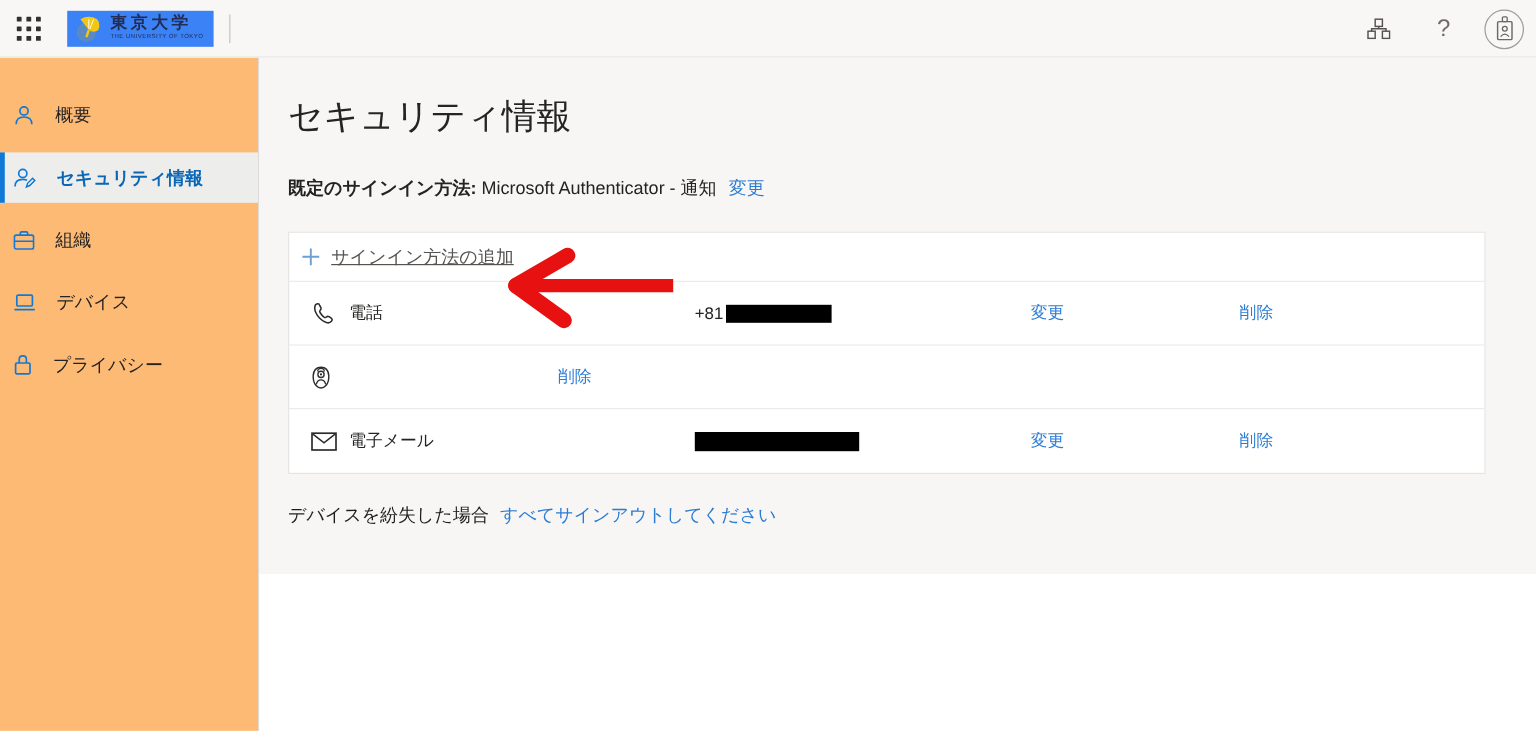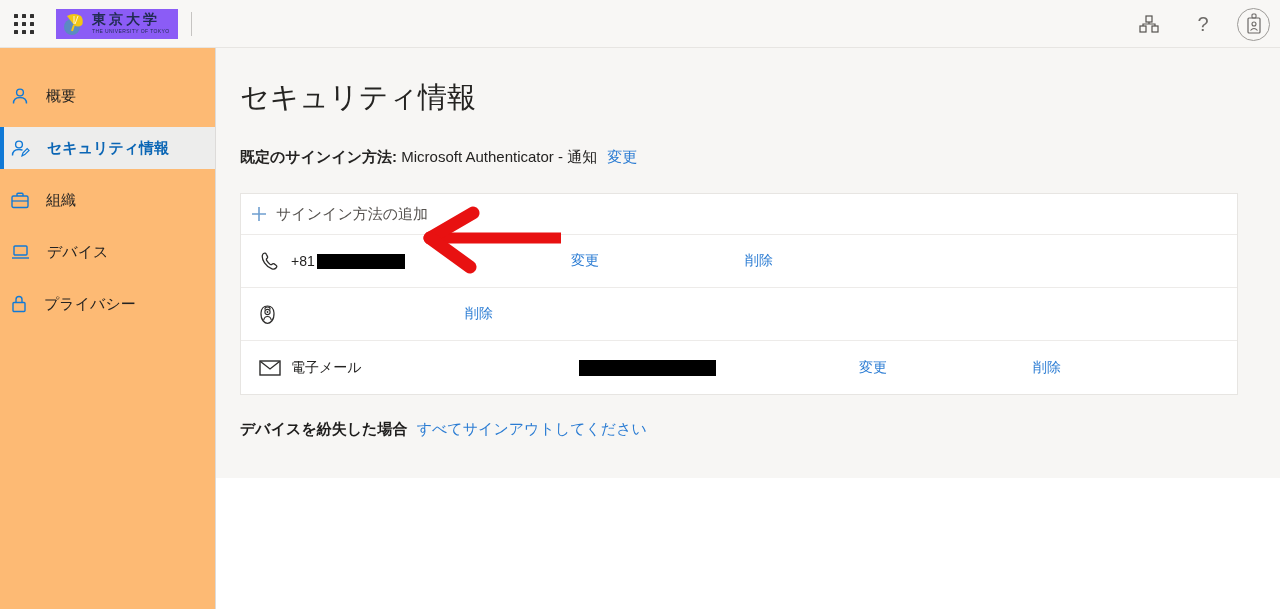--- a/index.html
+++ b/index.html
@@ -5,21 +5,21 @@
   * { margin:0; padding:0; box-sizing:border-box; }
   html,body { width:1280px; height:610px; overflow:hidden;
     font-family:"Liberation Sans","DejaVu Sans",sans-serif; background:#fff; }
 
   
   .topbar { position:relative; height:48px; background:#f8f7f5;
     border-bottom:1px solid #e7e5e2; display:flex; align-items:center; }
   .waffle { width:48px; height:48px; display:flex; align-items:center; justify-content:center; cursor:pointer; }
   .waffle-grid { display:grid; grid-template-columns:repeat(3,4px); grid-template-rows:repeat(3,4px); gap:4px; }
   .waffle-grid span { width:4px; height:4px; background:#31302f; border-radius:0.5px; }
-  .logo-box { display:flex; align-items:center; gap:5px; background:#8b5cf6; height:30px; padding:0 8px 0 5px; margin-left:8px; }
+  .logo-box { display:flex; align-items:center; gap:5px; background:#3b82f6; height:30px; padding:0 8px 0 5px; margin-left:8px; }
   .logo-text { display:flex; flex-direction:column; line-height:1; }
   .logo-jp { font-family:"Liberation Serif","DejaVu Serif",serif; font-weight:700; font-size:14px;
     color:#222c54; letter-spacing:3px; white-space:nowrap; }
   .logo-en { font-size:5px; color:#222c54; letter-spacing:0.4px; margin-top:2px; white-space:nowrap; }
   .tb-divider { width:1px; height:24px; background:#c6c4c2; margin:0 12px 0 13px; }
   .tb-title-wrap { display:flex; align-items:center; gap:10px; cursor:pointer; }
   .tb-title { font-size:19px; font-weight:700; color:#4a4541; }
   .tb-right { position:absolute; right:0; top:0; height:48px; display:flex; align-items:center; gap:14px; padding-right:10px; }
   .tb-iconbtn { width:40px; height:40px; display:flex; align-items:center; justify-content:center; cursor:pointer; color:#5f5c59; }
   .help-glyph { font-size:20px; color:#6e6b68; font-weight:400; }
@@ -42,34 +42,34 @@
   .page-sub { margin:16px 0 0 24px; font-size:14px; color:#4b4946; }
   .default-line { margin:30px 0 0 24px; font-size:15px; color:#242322; }
   .default-label { font-weight:700; }
   .link { color:#2b7cd3; cursor:pointer; text-decoration:none; }
   .default-line .link { margin-left:6px; }
 
   
   .methods-table { margin:26px 0 0 24px; width:998px; background:#fff; border:1px solid #e7e5e2; }
   .add-row { display:flex; align-items:center; height:41px; padding-left:10px; gap:9px; cursor:pointer;
     border-bottom:1px solid #edebe9; }
-  .add-label { font-size:15px; color:#565350; }
+  .add-label { font-size:15px; color:#565350;text-decoration:underline; }
   .method-row { display:flex; align-items:center; height:53px; border-bottom:1px solid #edebe9; font-size:14px; color:#242322; }
   .method-row:last-child { border-bottom:none; }
   .col-icon { width:50px; padding-left:18px; display:flex; align-items:center; flex-shrink:0; }
   .col-name { width:288px; flex-shrink:0; }
   .col-value { width:280px; flex-shrink:0; display:flex; align-items:flex-end; }
   .col-change { width:174px; flex-shrink:0; }
   .col-delete { flex:1; }
   .redact { display:inline-block; background:#000; vertical-align:middle; }
   .redact-phone { width:88px; height:15px; margin-left:2px; }
   .redact-mail { width:137px; height:16px; }
 
   .lost-line { margin:25px 0 0 24px; font-size:15px; }
-  .lost-label { font-weight:700; color:#1d1c1b; }
+  .lost-label { font-weight:400; color:#1d1c1b; }
   .lost-line .link { margin-left:5px; }
 
   .arrow-annot { position:absolute; left:199px; top:157px; pointer-events:none; }
 </style>
 </head>
 <body>
 
 <header class="topbar">
   <div class="waffle">
     <div class="waffle-grid">
@@ -182,20 +182,21 @@
         </svg>
         <span class="add-label">サインイン方法の追加</span>
       </div>
 
       <div class="method-row">
         <div class="col-icon">
           <svg width="20" height="20" viewBox="0 0 20 20">
             <path d="M4.5 2.5 Q6.5 1.5 7.3 3.2 L8.4 5.4 Q9 6.6 7.8 7.6 Q7 8.3 7.8 9.6 Q9.3 12 11 13.2 Q12.2 14 13 13.2 Q14 12.2 15.2 12.9 L17 14.2 Q18.5 15.3 17.2 16.8 Q15.5 18.7 13 17.8 Q8.5 16.2 5.5 11.8 Q2.7 7.6 3.4 4.4 Q3.7 3 4.5 2.5 Z" fill="none" stroke="#2d2c2b" stroke-width="1.3"></path>
           </svg>
         </div>
+        <div class="col-name">電話</div>
         <div class="col-value">
           <span>+81</span>
           <span class="redact redact-phone"></span>
         </div>
         <div class="col-change"><a class="link">変更</a></div>
         <div class="col-delete"><a class="link">削除</a></div>
       </div>
 
       <div class="method-row">
         <div class="col-icon">

